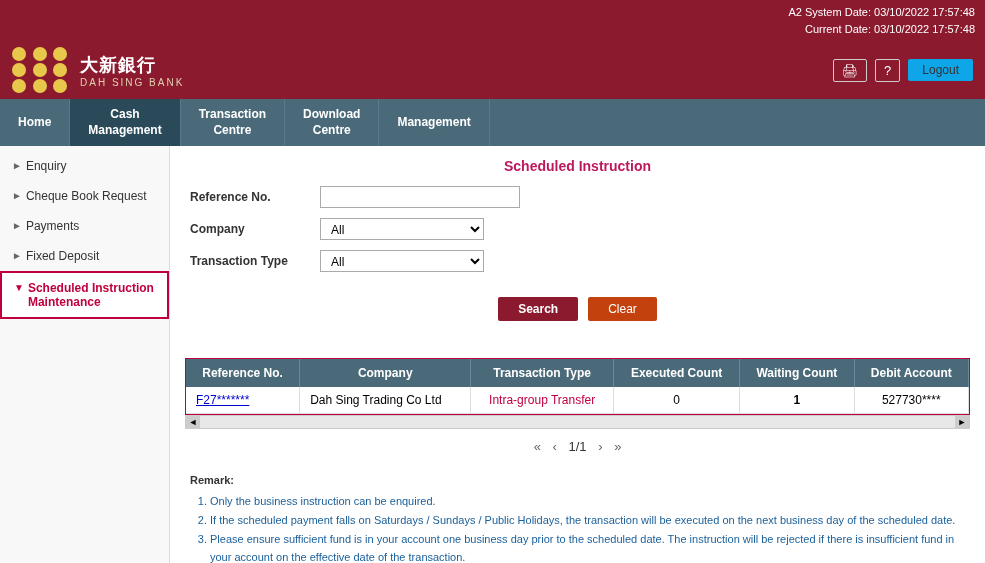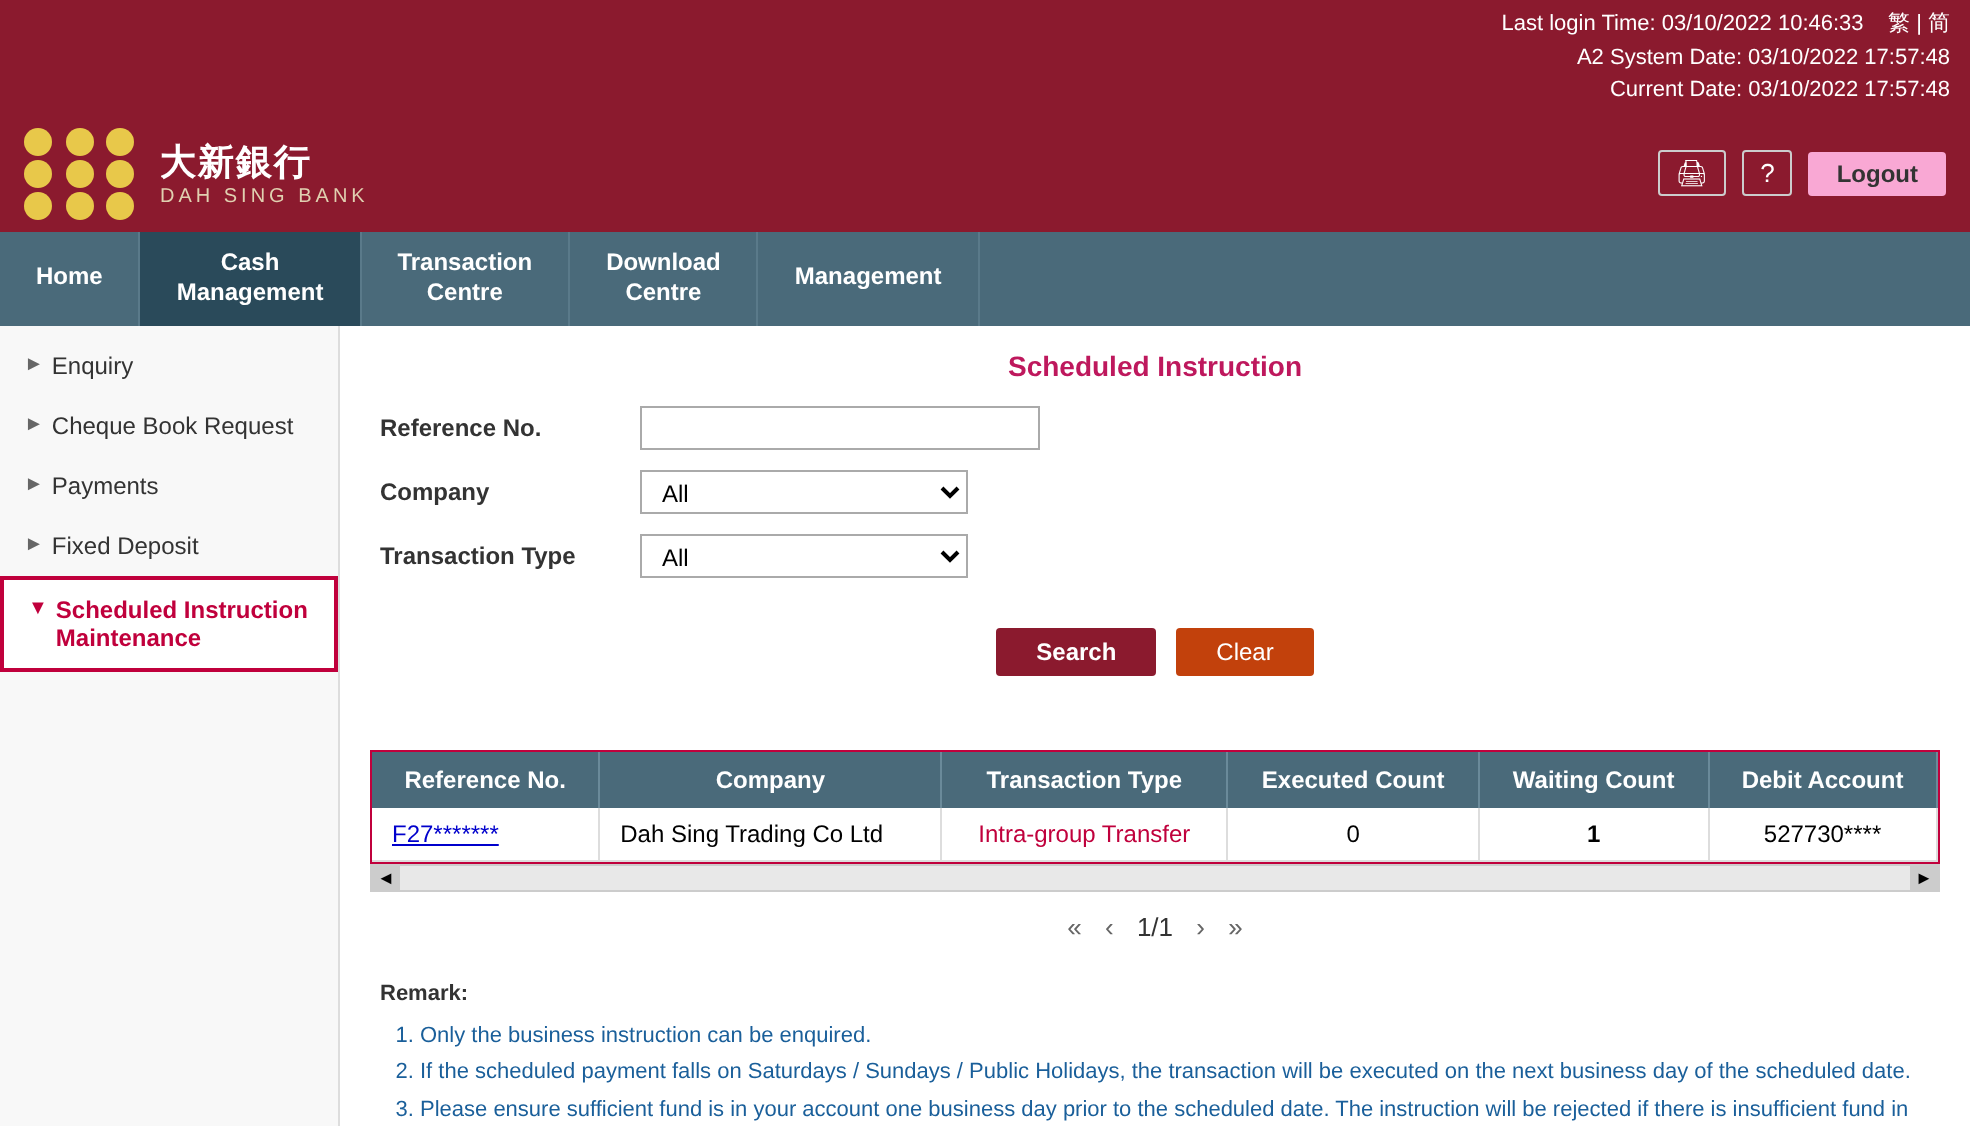--- a/index.html
+++ b/index.html
@@ -11,21 +11,21 @@
 
     .bank-header { background: #8b1a2e; display: flex; align-items: center; justify-content: space-between; padding: 6px 12px; }
     .bank-logo { display: flex; align-items: center; gap: 8px; color: white; }
     .bank-logo .logo-icon { display: grid; grid-template-columns: repeat(3,1fr); gap: 2px; width: 60px; }
     .bank-logo .logo-icon span { background: #e8c84a; border-radius: 50%; width: 14px; height: 14px; display: block; }
     .bank-logo .logo-text { font-size: 18px; font-weight: bold; letter-spacing: 1px; color: white; }
     .bank-logo .logo-sub { font-size: 10px; color: #e0d0b0; letter-spacing: 2px; }
 
     .header-icons { display: flex; align-items: center; gap: 8px; }
     .header-icons .icon-btn { background: none; border: 1px solid #ccc; color: white; padding: 3px 8px; cursor: pointer; font-size: 13px; border-radius: 2px; }
-    .header-icons .logout-btn { background: #f9a8d4; color: #333; border: none; padding: 4px 14px; font-size: 12px; font-weight: bold; cursor: pointer; border-radius: 2px; }
+    .header-icons .logout-btn { background: #0ea5e9; color: #333; border: none; padding: 4px 14px; font-size: 12px; font-weight: normal; cursor: pointer; border-radius: 2px; }
 
     
     .main-nav { background: #4a6a7a; display: flex; align-items: stretch; }
     .main-nav .nav-item { color: white; padding: 8px 18px; text-align: center; font-size: 12px; font-weight: bold; cursor: pointer; border-right: 1px solid #5a7a8a; text-decoration: none; display: flex; align-items: center; justify-content: center; line-height: 1.3; }
     .main-nav .nav-item.active { background: #2a4a5a; }
 
     
     .layout { display: flex; min-height: 460px; }
 
     
@@ -77,25 +77,20 @@
     .remarks ol li { color: #1a5f9a; }
 
     
     .scroll-row { display: flex; justify-content: space-between; align-items: center; background: #e8e8e8; height: 14px; margin: 0 15px; border: 1px solid #ccc; }
     .scroll-arrow { width: 14px; height: 14px; background: #ccc; display: flex; align-items: center; justify-content: center; font-size: 9px; cursor: pointer; }
   </style>
 </head>
 <body>
 
 <div class="top-bar">
-  <div>
-    <span>Last login Time: 03/10/2022 10:46:33</span>
-    &nbsp;&nbsp;
-    <span>繁 | 简</span>
-  </div>
   <div>A2 System Date: 03/10/2022 17:57:48</div>
   <div>Current Date: 03/10/2022 17:57:48</div>
 </div>
 
 <div class="bank-header">
   <div class="bank-logo">
     <div class="logo-icon">
       <span></span>
         <span></span>
         <span></span>

